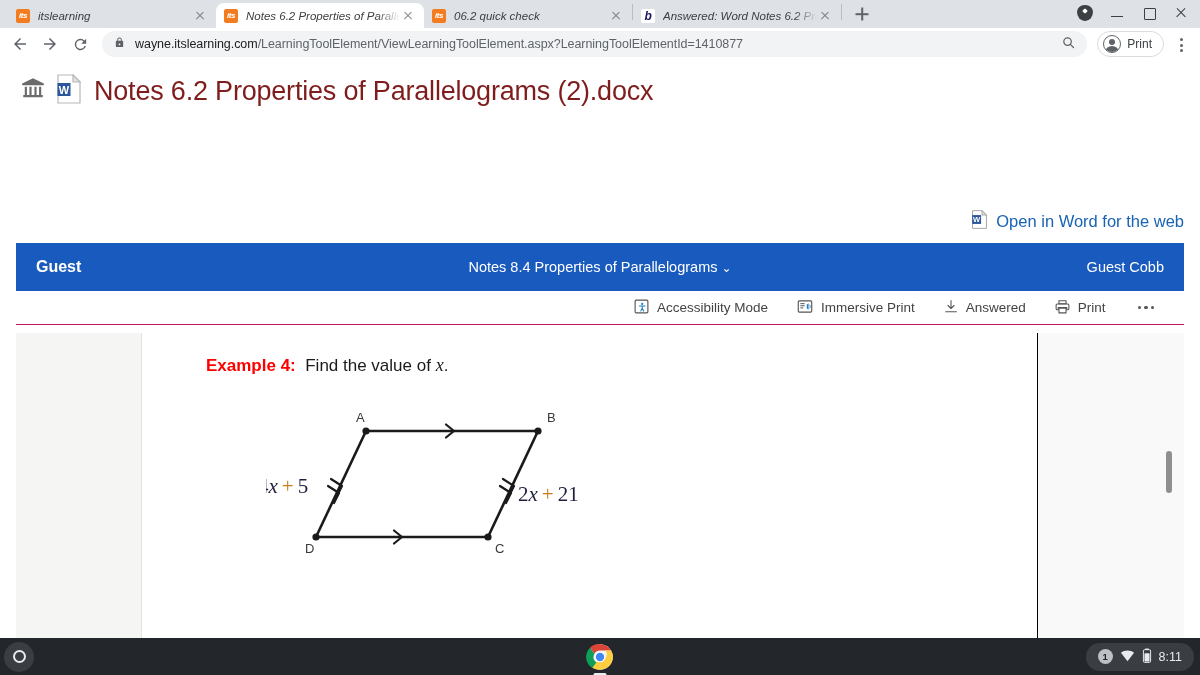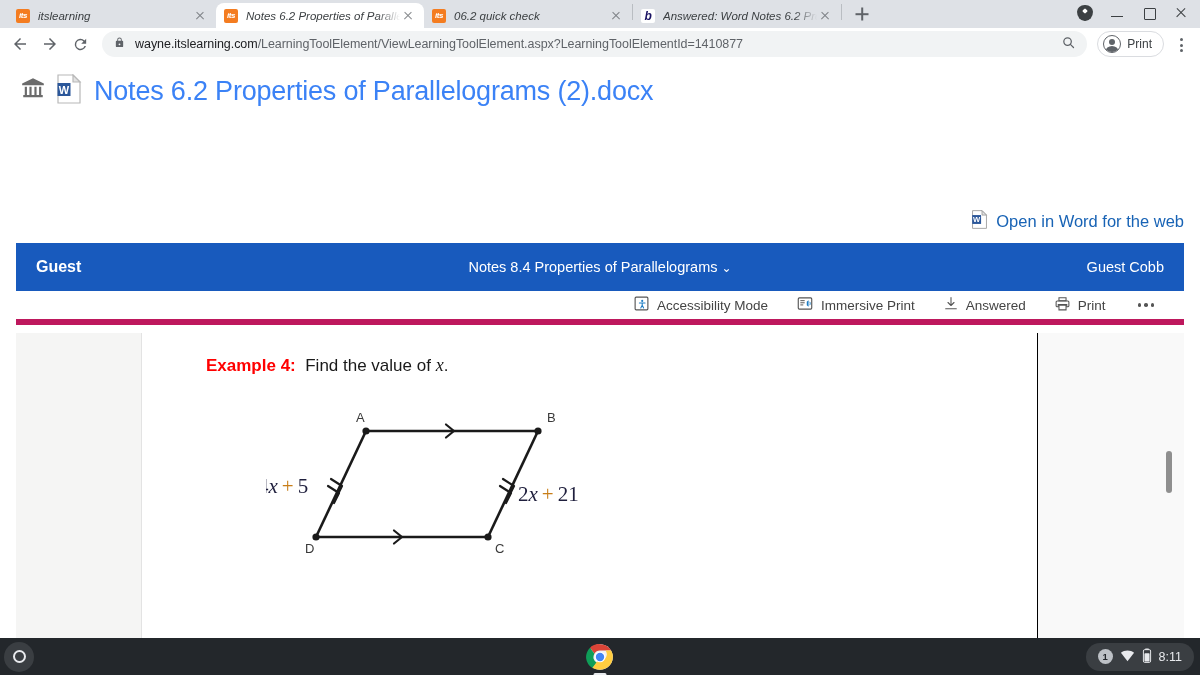--- a/index.html
+++ b/index.html
@@ -134,21 +134,21 @@
   
   .page { height: 578px; background: #ffffff; position: relative; overflow: hidden; }
 
   .doc-title-row {
     display: flex; align-items: center; gap: 10px;
     padding: 14px 0 0 20px;
   }
   .bank-icon { flex: 0 0 26px; }
   .word-doc-icon { flex: 0 0 28px; }
   .doc-title {
-    font-size: 27px; color: #3b82f6; font-weight: 400;
+    font-size: 27px; color: #7f1d1d; font-weight: 400;
     letter-spacing: -0.2px; white-space: nowrap;
   }
 
   .open-in-word {
     position: absolute; right: 16px; top: 150px;
     display: flex; align-items: center; gap: 8px;
     font-size: 16.5px; color: #1863b5;
   }
 
   .word-frame {
@@ -168,21 +168,21 @@
     position: absolute; left: 0; right: 0; text-align: center;
     font-size: 14.5px; color: #fff;
   }
   .word-docname .chev { font-size: 12px; margin-left: 4px; }
   .word-user { position: absolute; right: 20px; font-size: 14.5px; color: #fff; }
 
   .word-toolbar {
     height: 34px; background: #ffffff;
     display: flex; align-items: center; justify-content: flex-end;
     gap: 28px; padding-right: 26px;
-    border-bottom: 6px solid #be185d;
+    border-bottom: 1px solid #be185d;
   }
   .wt-item {
     display: flex; align-items: center; gap: 7px;
     font-size: 13.5px; color: #444444;
   }
   .wt-dots { display: flex; gap: 3px; padding: 0 4px; }
   .wt-dots i { width: 3.5px; height: 3.5px; border-radius: 50%; background: #555; display: block; }
 
   .word-canvas {
     position: absolute; left: 0; top: 90px; right: 0; bottom: 32px;

